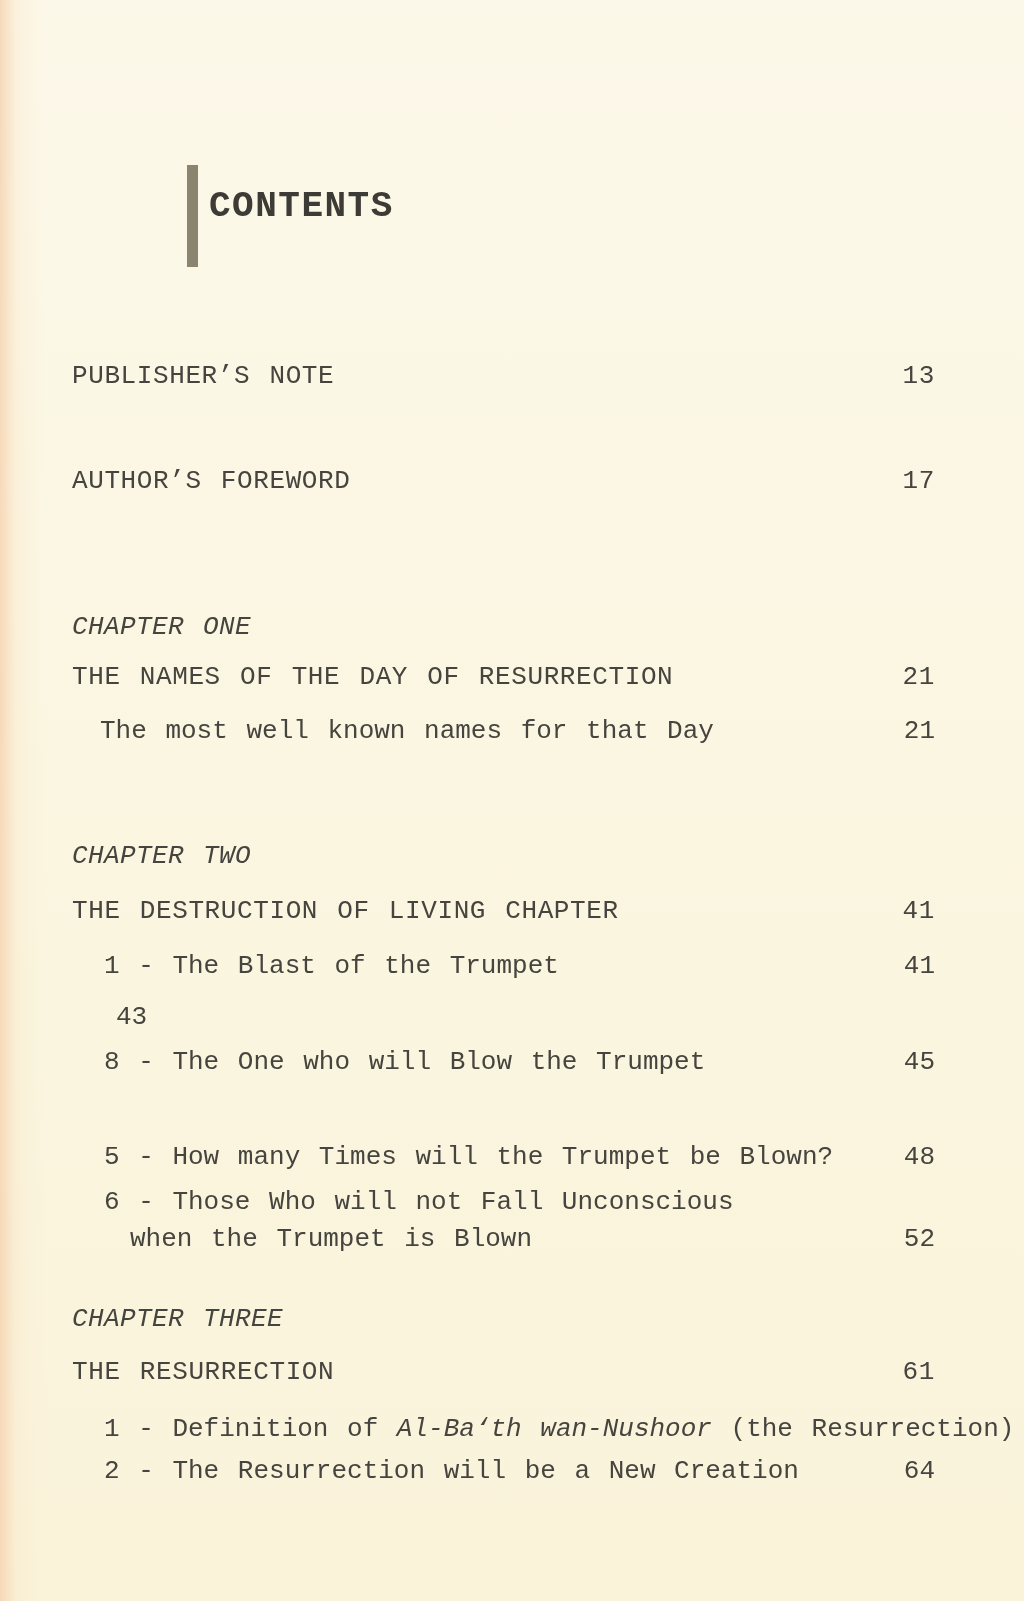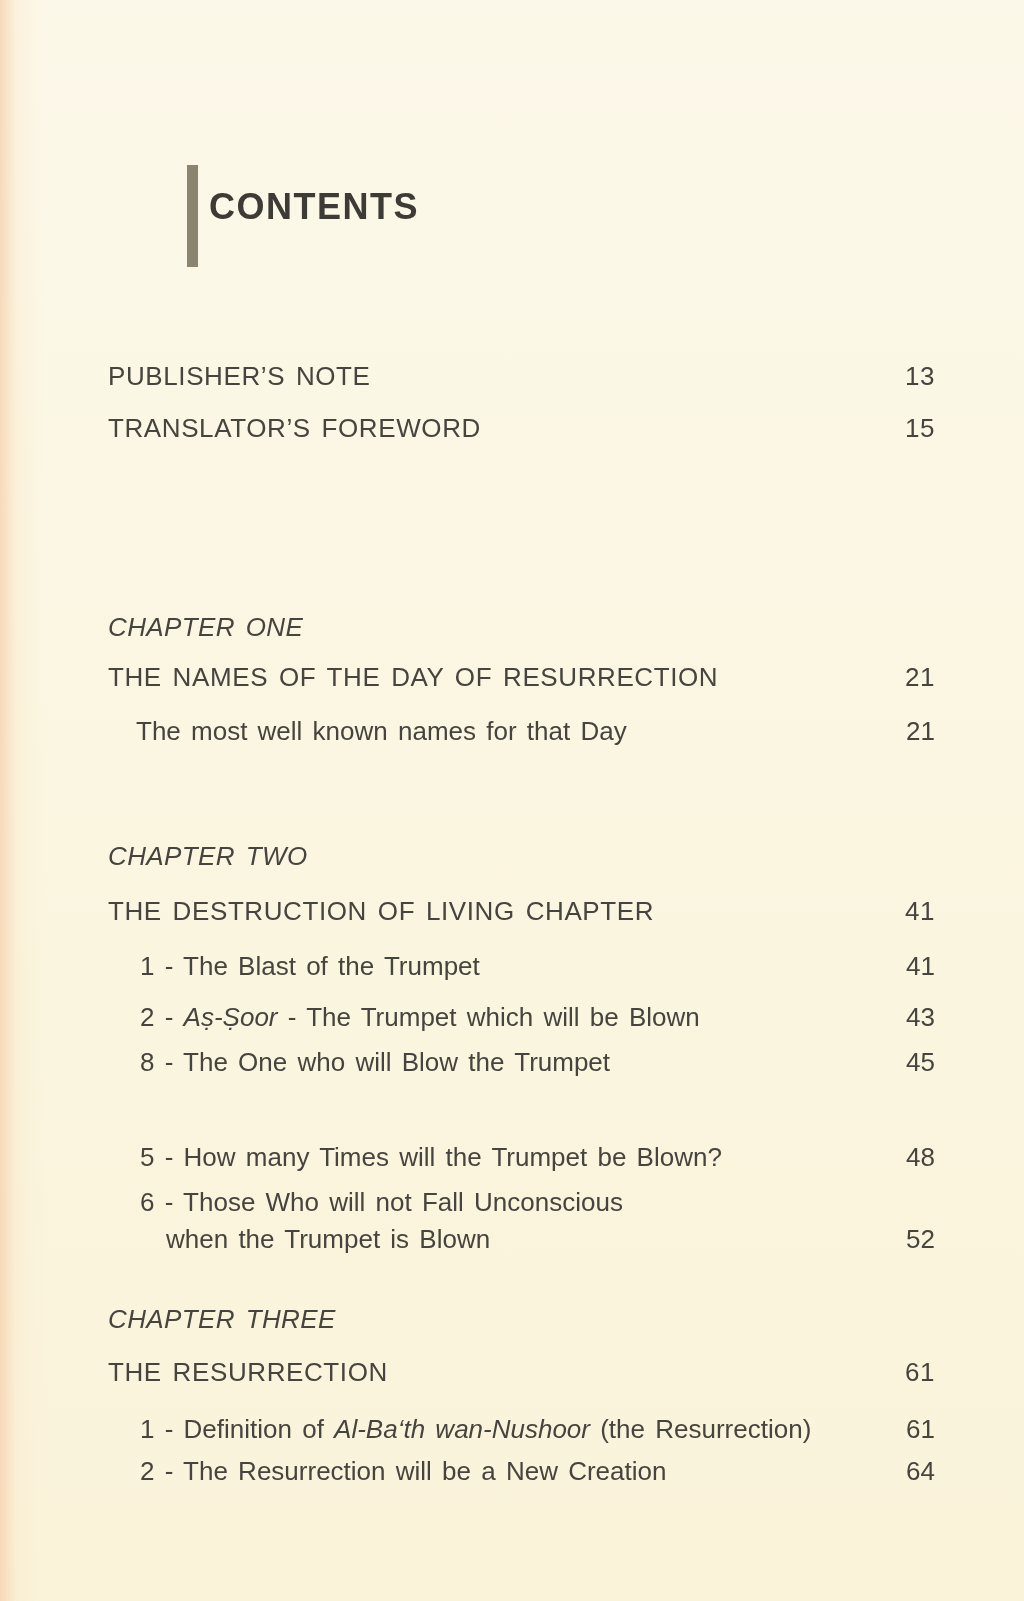--- a/index.html
+++ b/index.html
@@ -3,21 +3,21 @@
 <meta charset="utf-8">
 <style>
   html, body { margin: 0; padding: 0; background: #e8e4d4; }
   .page {
     position: relative;
     width: 1024px;
     height: 1601px;
     margin: 0 auto;
     background: linear-gradient(180deg, #fcf8e9 0%, #fbf6e1 50%, #faf3da 100%);
     overflow: hidden;
-    font-family: Liberation Sans, sans-serif;
+    font-family: Liberation Mono, monospace;
     color: #46443e;
     text-align: right;
   }
   
   .page::before {
     content: "";
     position: absolute;
     inset: 0;
     pointer-events: none;
     background: linear-gradient(90deg, rgba(246,212,178,0.85) 0px, rgba(248,230,200,0.35) 16px, rgba(250,243,220,0.0) 44px);
@@ -44,21 +44,20 @@
     position: absolute;
     left: 72px;
     right: 89px;
     display: flex;
     justify-content: space-between;
     align-items: baseline;
     font-size: 26px;
     line-height: 1.15;
     word-spacing: 3px;
     white-space: nowrap;
-    margin-left: 36px;
   }
   .row .pagenum { margin-left: 12px; }
   .caps { letter-spacing: 0.6px; }
   .chapter-heading { font-style: italic; letter-spacing: 0.4px; }
   .sub  { left: 100px; }
   .num  { left: 104px; }
   .cont { left: 130px; gap: 14px; }
   .ital { font-style: italic; }
 </style>
 </head>
@@ -66,23 +65,23 @@
 
 <div class="page">
 
   <div class="accent-bar"></div>
   <div class="doc-title">CONTENTS</div>
 
   <div class="row caps" style="top:362px">
     <span>PUBLISHER’S NOTE</span>
     <span class="pagenum">13</span>
   </div>
-  <div class="row caps" style="top:414px">
-    <span>TRANSLATOR’S FOREWORD</span>
-    <span class="pagenum">15</span>
+  <div class="row caps" style="top:467px">
+    <span>AUTHOR’S FOREWORD</span>
+    <span class="pagenum">17</span>
   </div>
 
   <div class="row chapter-heading" style="top:613px">
     <span>CHAPTER ONE</span>
   </div>
   <div class="row caps" style="top:663px">
     <span>THE NAMES OF THE DAY OF RESURRECTION</span>
     <span class="pagenum">21</span>
   </div>
   <div class="row sub" style="top:717px">
@@ -95,21 +94,20 @@
   </div>
   <div class="row caps" style="top:897px">
     <span>THE DESTRUCTION OF LIVING CHAPTER</span>
     <span class="pagenum">41</span>
   </div>
   <div class="row num" style="top:952px">
     <span>1 - The Blast of the Trumpet</span>
     <span class="pagenum">41</span>
   </div>
   <div class="row num" style="top:1003px">
-    <span><span>2 - </span><span class="ital">Aṣ-Ṣoor</span><span> - The Trumpet which will be Blown</span></span>
     <span class="pagenum">43</span>
   </div>
   <div class="row num" style="top:1048px">
     <span>8 - The One who will Blow the Trumpet</span>
     <span class="pagenum">45</span>
   </div>
   <div class="row num" style="top:1143px">
     <span>5 - How many Times will the Trumpet be Blown?</span>
     <span class="pagenum">48</span>
   </div>

